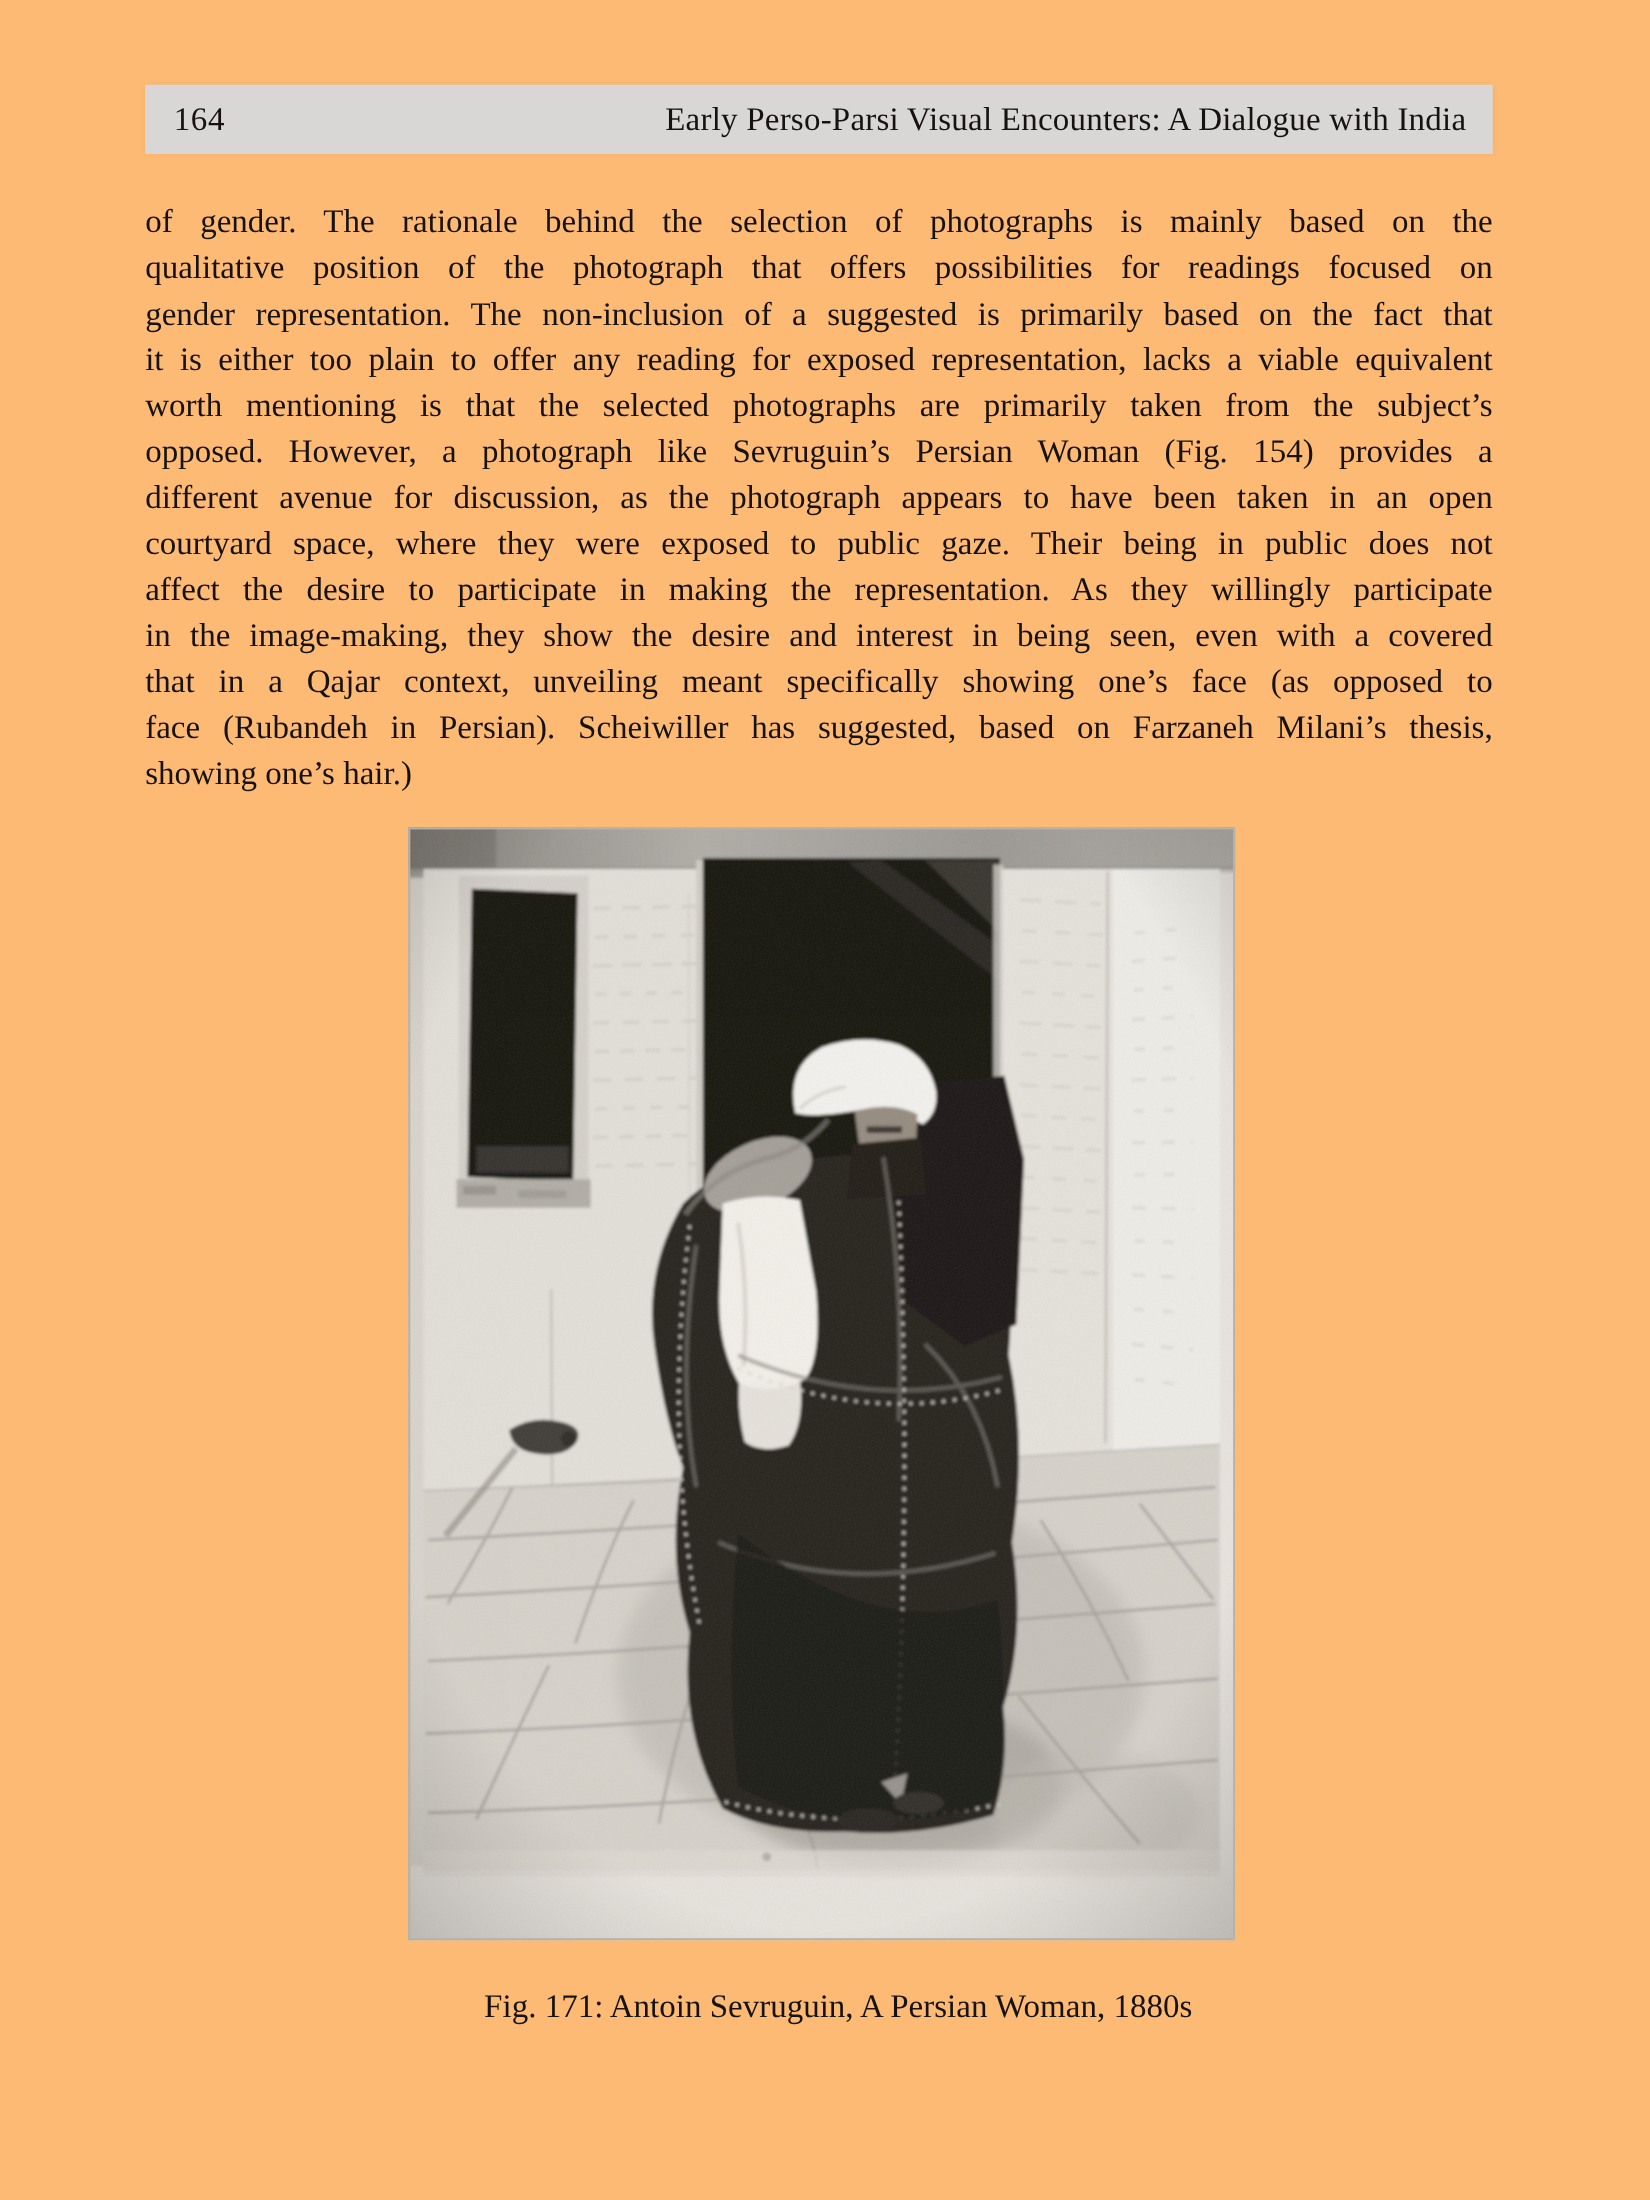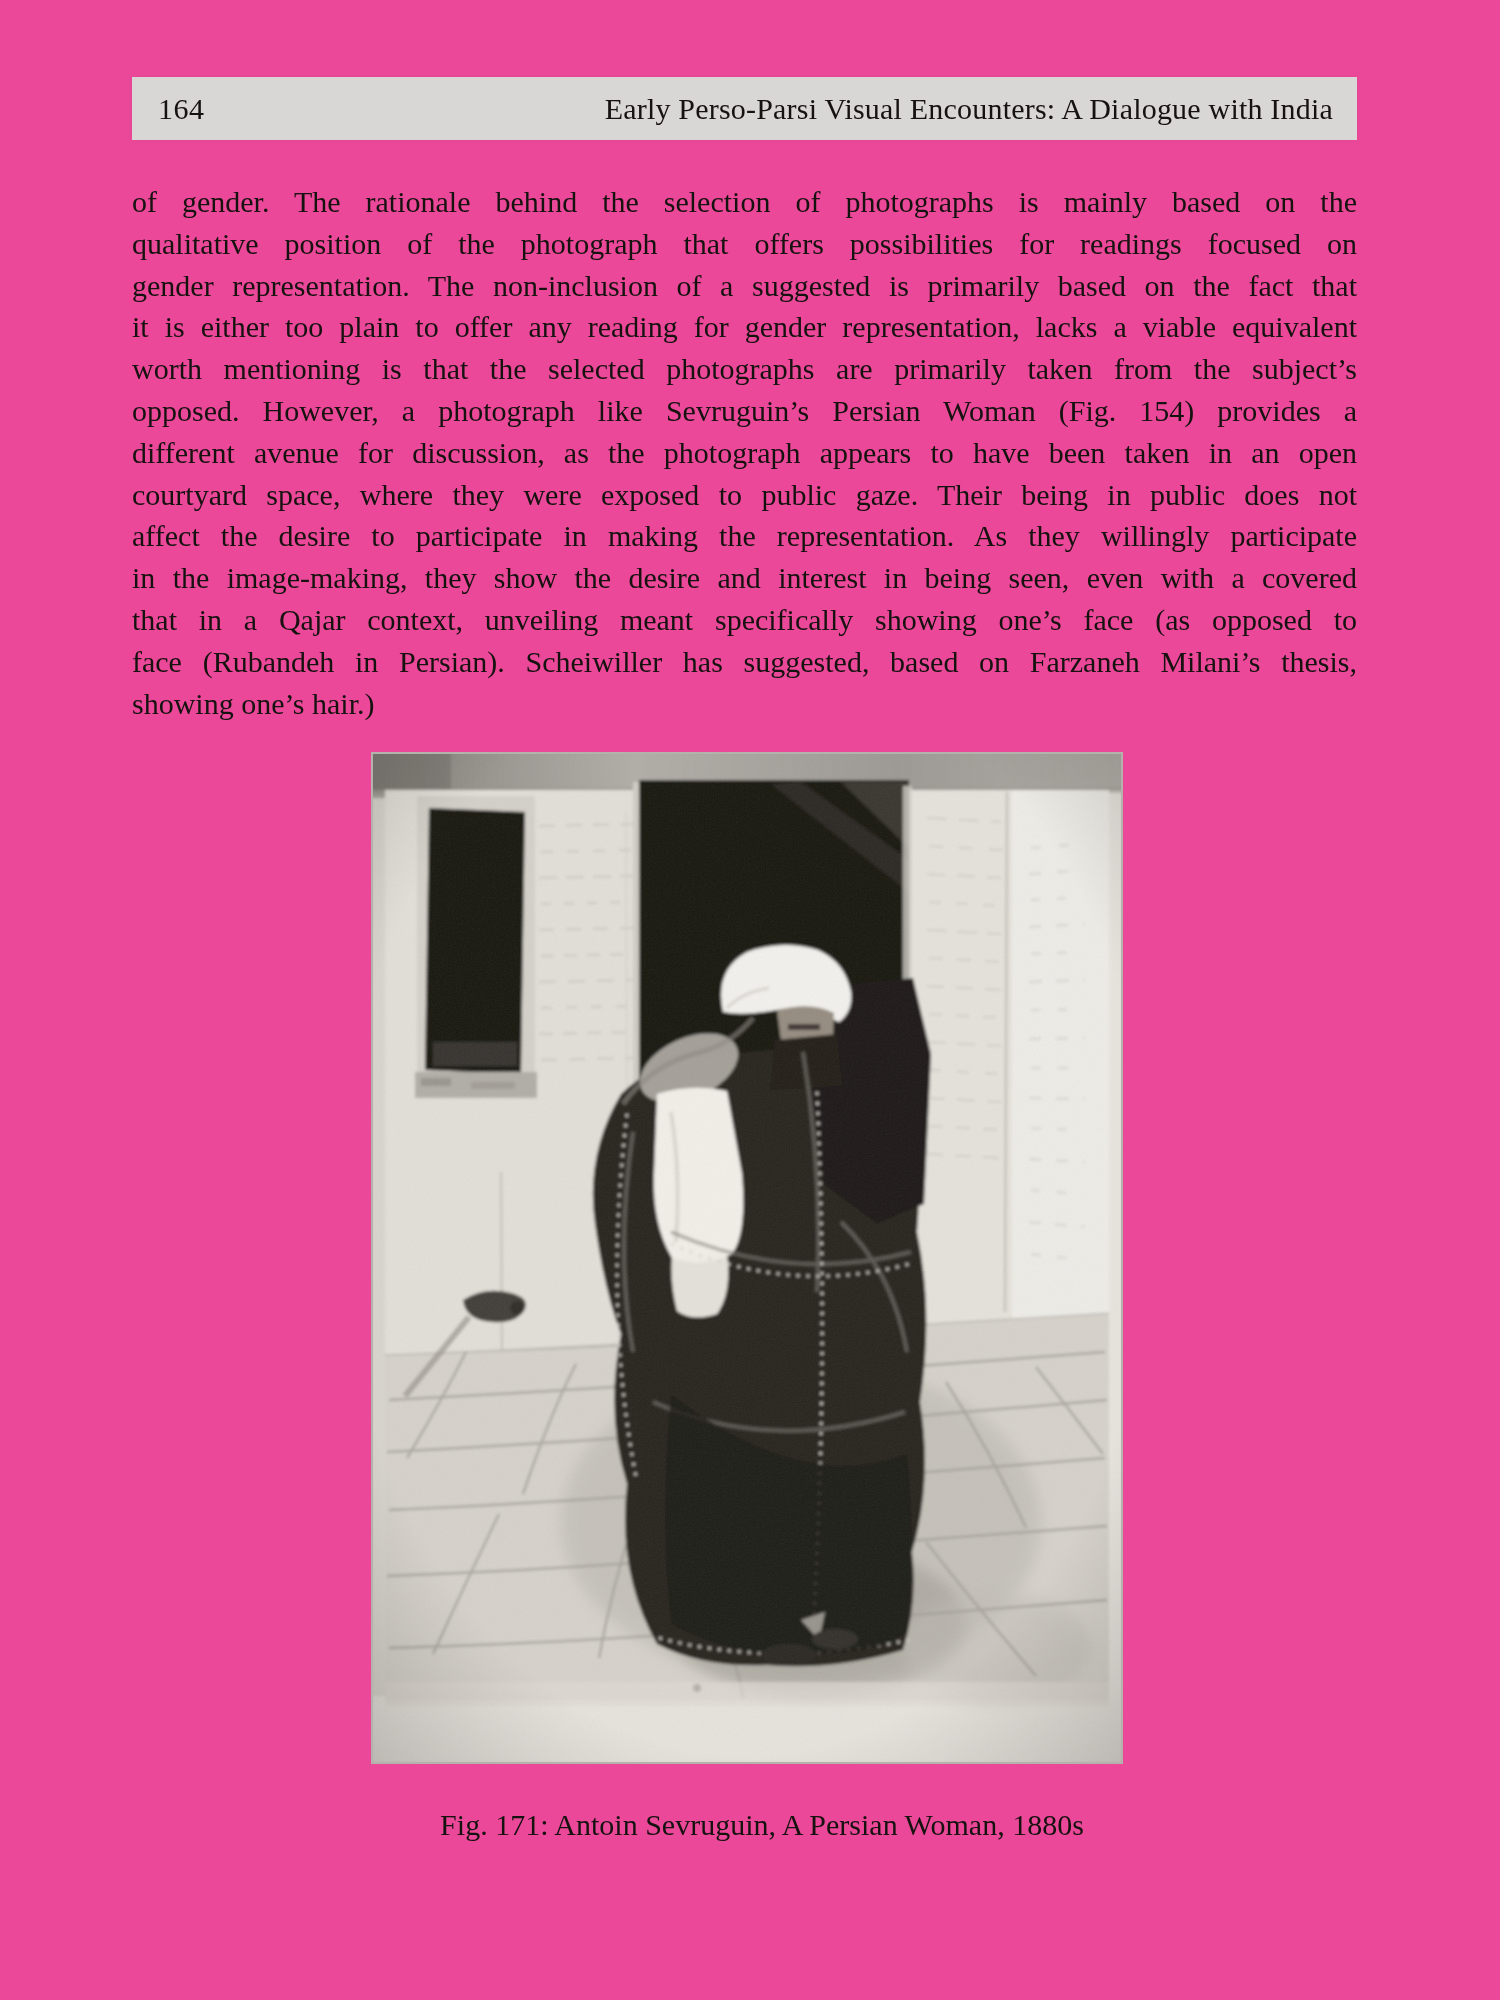--- a/index.html
+++ b/index.html
@@ -1,17 +1,17 @@
 <!DOCTYPE html>
 <html><head>
 <meta charset="utf-8">
 <style>
   html,body{margin:0;padding:0;background:#ffffff;}
   .page{
-    position:relative;width:1500px;height:2000px;background:#ec4899;
+    position:relative;width:1500px;height:2000px;background:#fdba74;
     font-family:"Liberation Serif", serif;color:#151210;overflow:hidden;
   }
   .header-bar{
     position:absolute;left:132px;top:77px;width:1225px;height:63px;
     background:#d9d7d5;
     display:flex;align-items:center;justify-content:space-between;
     padding:0 24px 0 26px;box-sizing:border-box;
     box-shadow:0 0 6px rgba(0,0,0,0.05);
   }
   .page-number{font-size:30px;letter-spacing:0.5px;}
@@ -39,21 +39,21 @@
 
   <div class="header-bar">
     <span class="page-number">164</span>
     <span class="header-title">Early Perso-Parsi Visual Encounters: A Dialogue with India</span>
   </div>
 
   <div class="body-text">
       <div class="body-line"><span>of gender. The rationale behind the selection of photographs is mainly based on the</span></div>
       <div class="body-line"><span>qualitative position of the photograph that offers possibilities for readings focused on</span></div>
       <div class="body-line"><span>gender representation. The non-inclusion of a suggested is primarily based on the fact that</span></div>
-      <div class="body-line"><span>it is either too plain to offer any reading for gender representation, lacks a viable equivalent</span></div>
+      <div class="body-line"><span>it is either too plain to offer any reading for exposed representation, lacks a viable equivalent</span></div>
       <div class="body-line"><span>worth mentioning is that the selected photographs are primarily taken from the subject’s</span></div>
       <div class="body-line"><span>opposed. However, a photograph like Sevruguin’s </span><span class="it">Persian Woman</span><span> (Fig. 154) provides a</span></div>
       <div class="body-line"><span>different avenue for discussion, as the photograph appears to have been taken in an open</span></div>
       <div class="body-line"><span>courtyard space, where they were exposed to public gaze. Their being in public does not</span></div>
       <div class="body-line"><span>affect the desire to participate in making the representation. As they willingly participate</span></div>
       <div class="body-line"><span>in the image-making, they show the desire and interest in being seen, even with a covered</span></div>
       <div class="body-line"><span>that in a Qajar context, unveiling meant specifically showing one’s face (as opposed to</span></div>
       <div class="body-line"><span>face (</span><span class="it">Rubandeh</span><span> in Persian). Scheiwiller has suggested, based on Farzaneh Milani’s thesis,</span></div>
       <div class="body-line last"><span>showing one’s hair.)</span></div>
     </div>

